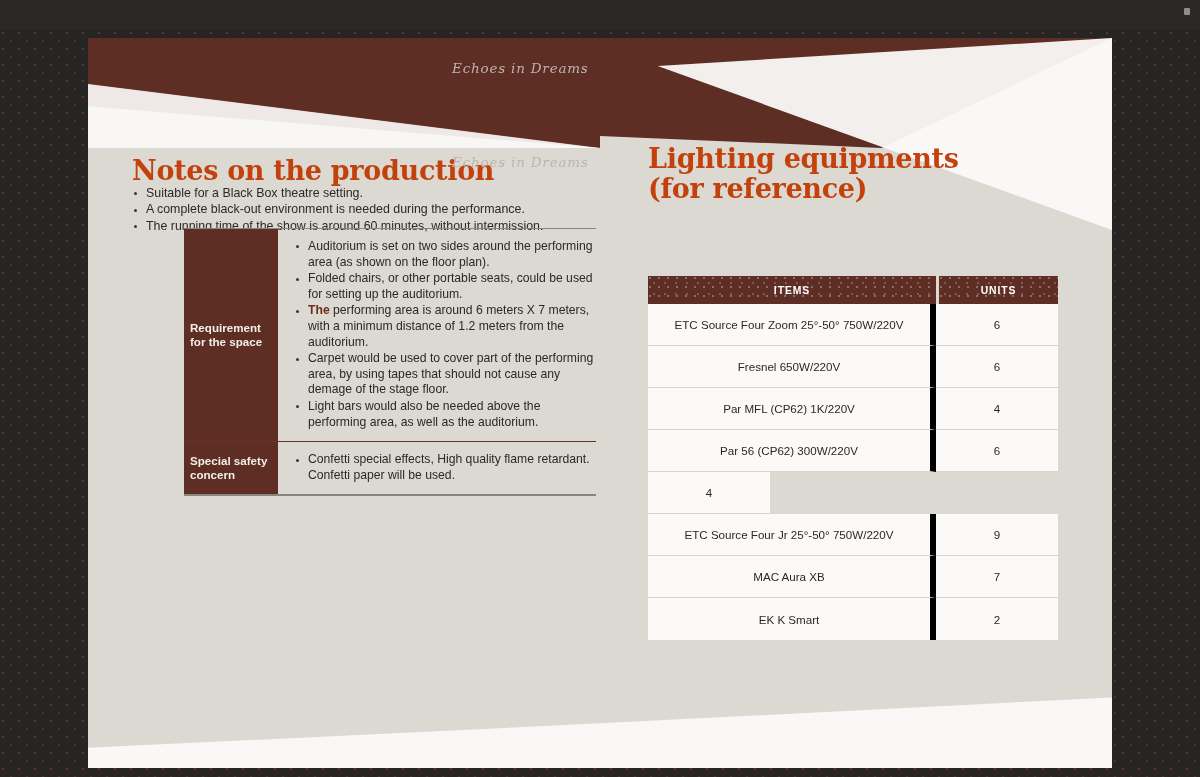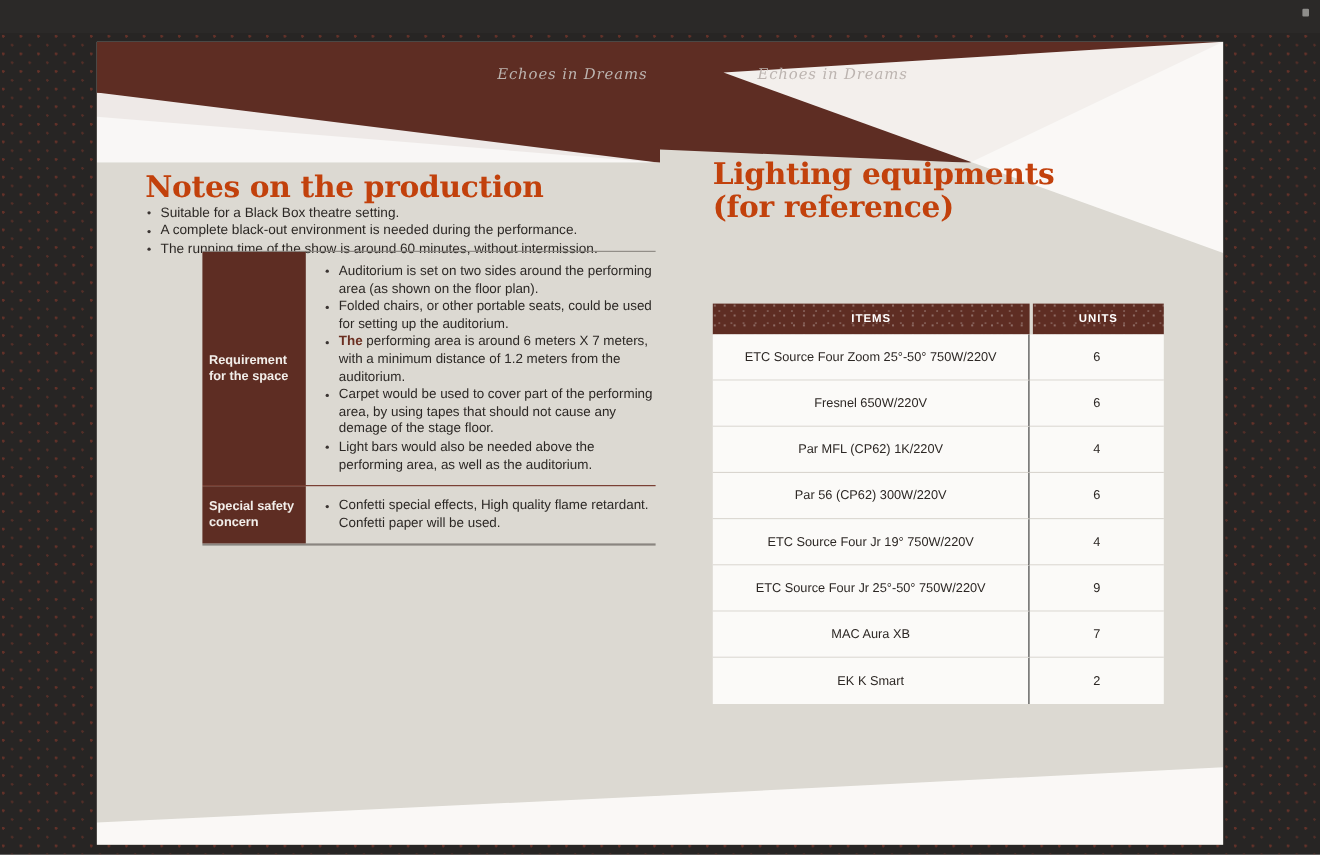--- a/index.html
+++ b/index.html
@@ -90,23 +90,24 @@
     position: absolute; left: 512px; bottom: 0;
     width: 512px; height: 72px;
     background: #fbfaf8;
     clip-path: polygon(0 38%, 100% 2%, 100% 100%, 0 100%);
     opacity: 0.95;
   }
 
   
   .brand-row {
     position: absolute; left: 0; top: 22px; width: 1024px;
-    display: flex; gap: 100px; justify-content: flex-start;
+    display: flex; gap: 78px; justify-content: flex-start;
     padding-left: 364px;
     z-index: 5;
+    flex-direction: column;
   }
   .brand {
     font-family: "DejaVu Serif", serif;
     font-style: italic;
     font-size: 13.5px;
     letter-spacing: 0.8px;
     color: #bcb4b0;
     white-space: nowrap;
   }
 
@@ -199,21 +200,21 @@
 
   .light-body { margin-top: 0px; }
   .trow { display: flex; height: 42px; }
   .td {
     background: #fbfaf8;
     display: flex; align-items: center; justify-content: center;
     font-size: 11.6px;
     color: #2c2724;
     border-bottom: 1px solid #d9d5cf;
   }
-  .td-item  { width: 288px; flex: 0 0 288px; border-right: 1px solid #000000; }
+  .td-item  { width: 288px; flex: 0 0 288px; border-right: 6px solid #000000; }
   .td-unit  { width: 122px; flex: 0 0 122px; }
   .trow:last-child .td { border-bottom: none; }
 </style>
 </head>
 <body>
 
 <div id="viewport">
 
   <div id="bg-topbar"></div>
   <div id="bg-texture"></div>
@@ -298,21 +299,20 @@
               </div>
               <div class="trow">
                 <div class="td td-item">Par MFL (CP62) 1K/220V</div>
                 <div class="td td-unit">4</div>
               </div>
               <div class="trow">
                 <div class="td td-item">Par 56 (CP62) 300W/220V</div>
                 <div class="td td-unit">6</div>
               </div>
               <div class="trow">
-                <div class="td td-item">ETC Source Four Jr 19° 750W/220V</div>
                 <div class="td td-unit">4</div>
               </div>
               <div class="trow">
                 <div class="td td-item">ETC Source Four Jr 25°-50° 750W/220V</div>
                 <div class="td td-unit">9</div>
               </div>
               <div class="trow">
                 <div class="td td-item">MAC Aura XB</div>
                 <div class="td td-unit">7</div>
               </div>

